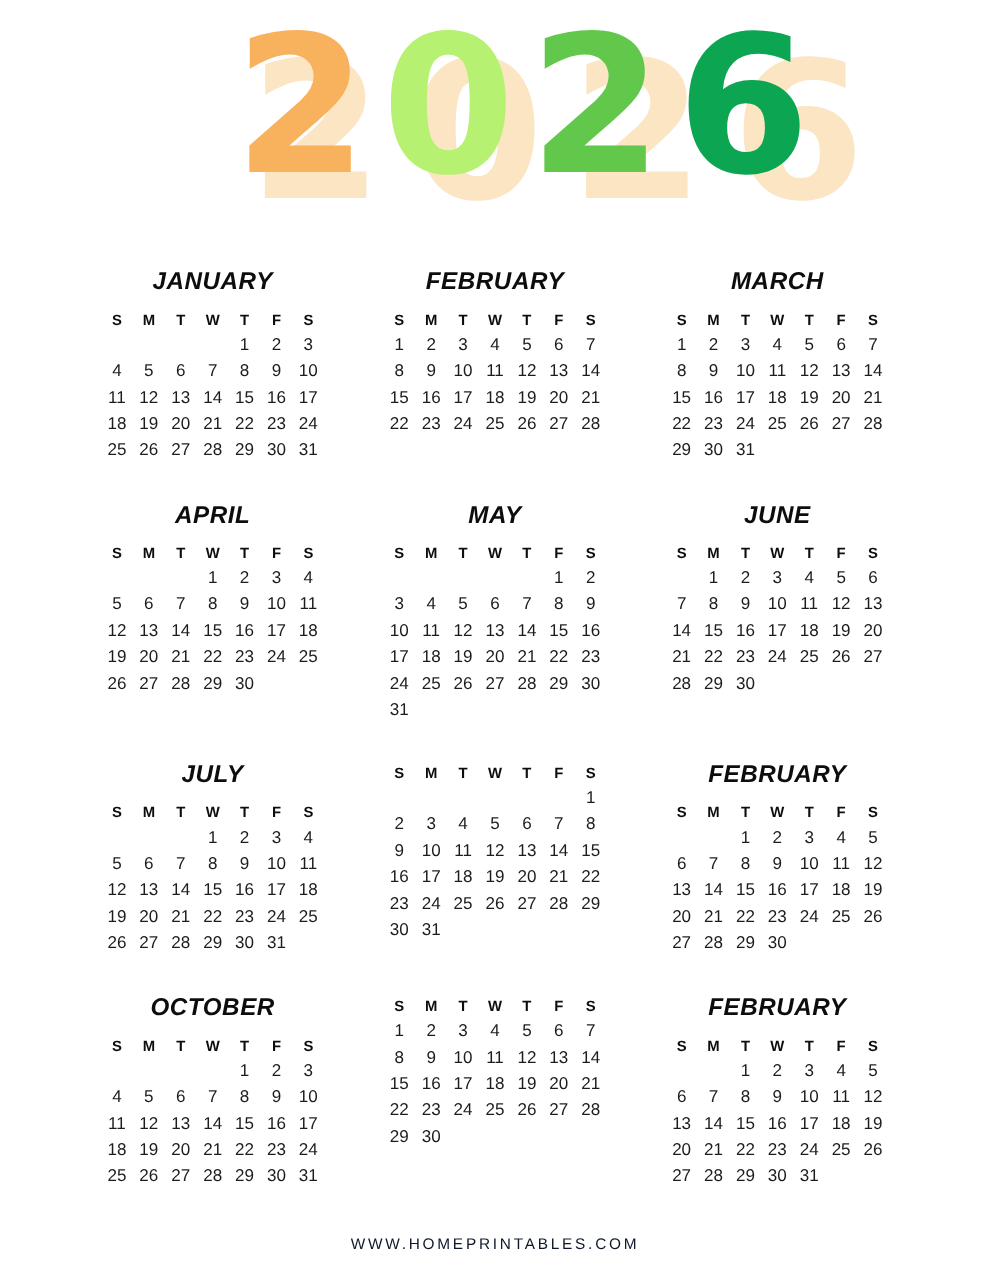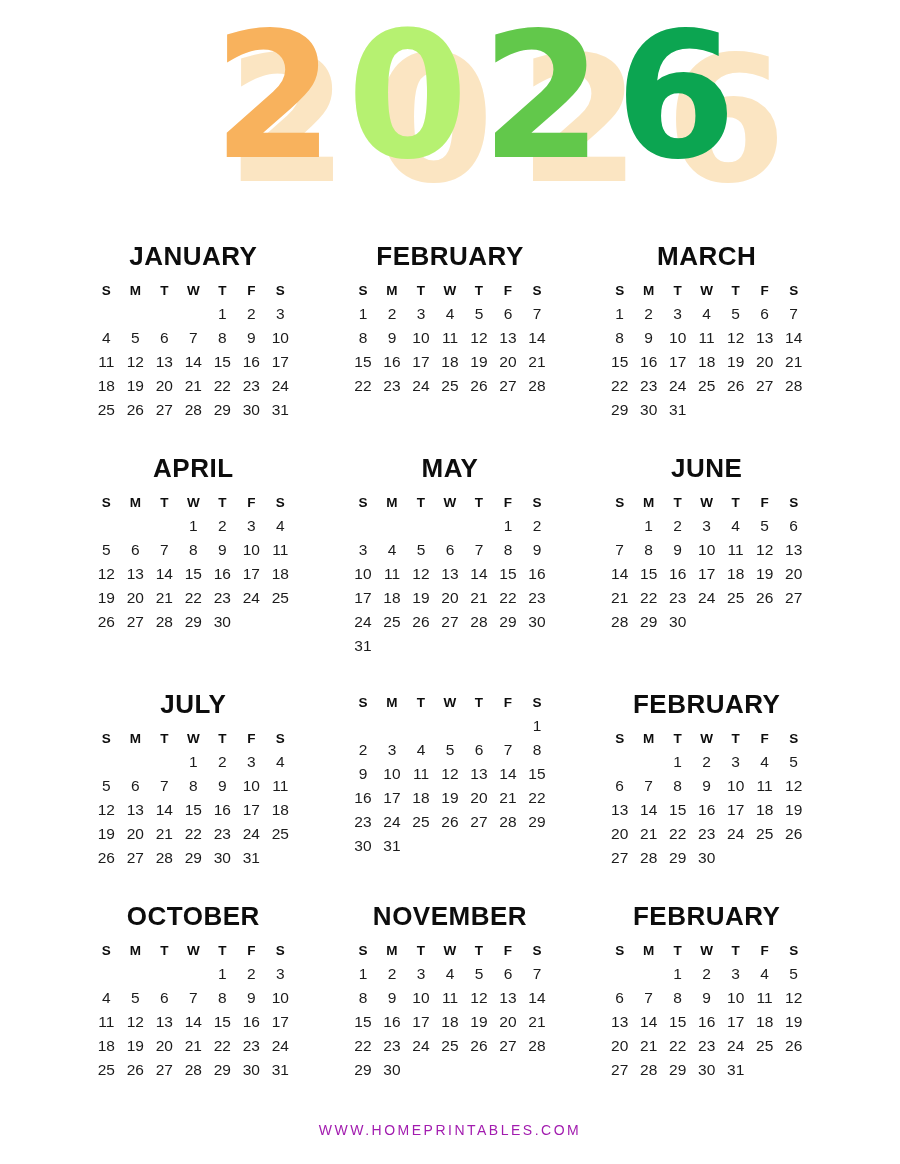--- a/index.html
+++ b/index.html
@@ -33,26 +33,27 @@
     top: 242px;
     width: 720px;
     display: grid;
     grid-template-columns: repeat(3, 1fr);
     column-gap: 50px;
     row-gap: 32px;
     align-items: start;
   }
   .month-block { text-align: center; }
   .month-title {
-    font-size: 26px;
+    font-size: 22px;
     line-height: 28px;
     font-weight: bold;
     letter-spacing: 0.5px;
     color: #0d0d0d;
     margin-bottom: 8px;
+    font-style: italic;
   }
   table.month-table {
     border-collapse: collapse;
     margin: 0 auto;
     border: none;
   }
   table.month-table th,
   table.month-table td {
     width: 29px;
     height: 24px;
@@ -75,21 +76,21 @@
   
   .footer {
     position: absolute;
     left: 0;
     top: 1122px;
     width: 900px;
     text-align: center;
     font-size: 14px;
     letter-spacing: 2.5px;
     font-weight: 400;
-    color: #a21caf;
+    color: #0f172a;
   }
 </style>
 </head>
 <body>
 
 <div class="page">
 
   <div class="year-wrap">
     <div class="year-layer year-shadow" style="color: rgb(251, 229, 194);">2026</div>
     <div class="year-layer year-colored" id="year-digits"><span style="color: rgb(248, 178, 93);">2</span><span style="color: rgb(182, 241, 113);">0</span><span style="color: rgb(98, 200, 75);">2</span><span style="color: rgb(12, 165, 81);">6</span></div>
@@ -738,21 +739,20 @@
               <td>28</td>
               <td>29</td>
               <td>30</td>
               <td>31</td>
             </tr>
           </tbody>
       </table>
     </div>
 
     <div class="month-block">
-      <div class="month-title">NOVEMBER</div>
       <table class="month-table">
         <thead>
             <tr>
               <th>S</th>
               <th>M</th>
               <th>T</th>
               <th>W</th>
               <th>T</th>
               <th>F</th>
               <th>S</th>

